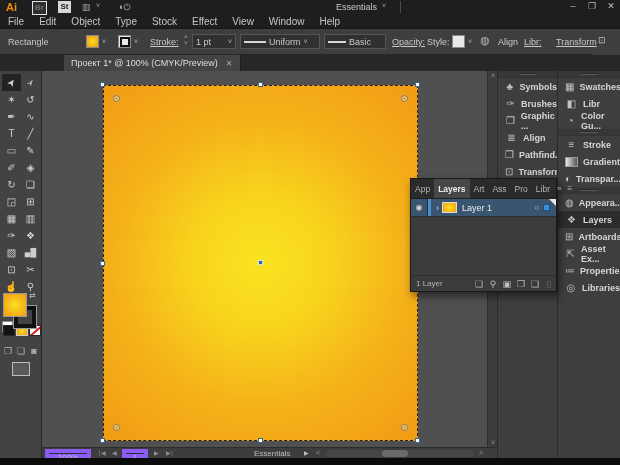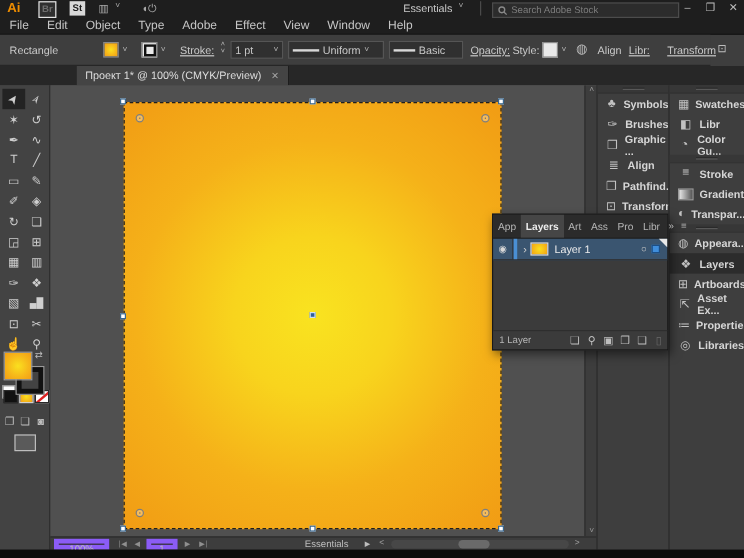--- a/index.html
+++ b/index.html
@@ -108,38 +108,31 @@
   <div class="abs titlebar">
     <span class="abs logo">Ai</span>
     <span class="abs badge br">Br</span>
     <span class="abs badge st">St</span>
     <span class="abs ticon" style="left:82px;">▥</span>
     <span class="abs ticon" style="left:96px;font-size:7px;">˅</span>
     <span class="abs ticon" style="left:118px;">◖⏻</span>
     <span class="abs wsw">Essentials</span>
     <span class="abs ticon" style="left:382px;font-size:7px;">˅</span>
     <span class="abs" style="left:400px;top:1px;width:1px;height:12px;background:#4a4a4a;"></span>
-    <div class="abs search">
-      <svg width="8" height="8" viewBox="0 0 10 10">
-          <circle cx="4" cy="4" r="3" fill="none" stroke="#8a8a8a" stroke-width="1.4"></circle>
-          <line x1="6.2" y1="6.2" x2="9" y2="9" stroke="#8a8a8a" stroke-width="1.4"></line>
-        </svg>
-      <span>Search Adobe Stock</span>
-    </div>
     <span class="abs winbtn" style="left:566px;">–</span>
     <span class="abs winbtn" style="left:585px;">❐</span>
     <span class="abs winbtn" style="left:604px;">✕</span>
   </div>
 
   <div class="abs menubar">
     <span>File</span>
     <span>Edit</span>
     <span>Object</span>
     <span>Type</span>
-    <span>Adobe</span>
+    <span>Stock</span>
     <span>Effect</span>
     <span>View</span>
     <span>Window</span>
     <span>Help</span>
   </div>
 
   <div class="abs controlbar">
     <span class="abs cb" style="left:8px;">Rectangle</span>
     <span class="abs sw fill" style="left:86px;"></span>
     <span class="abs cb chev" style="left:102px;top:9px;">˅</span>

